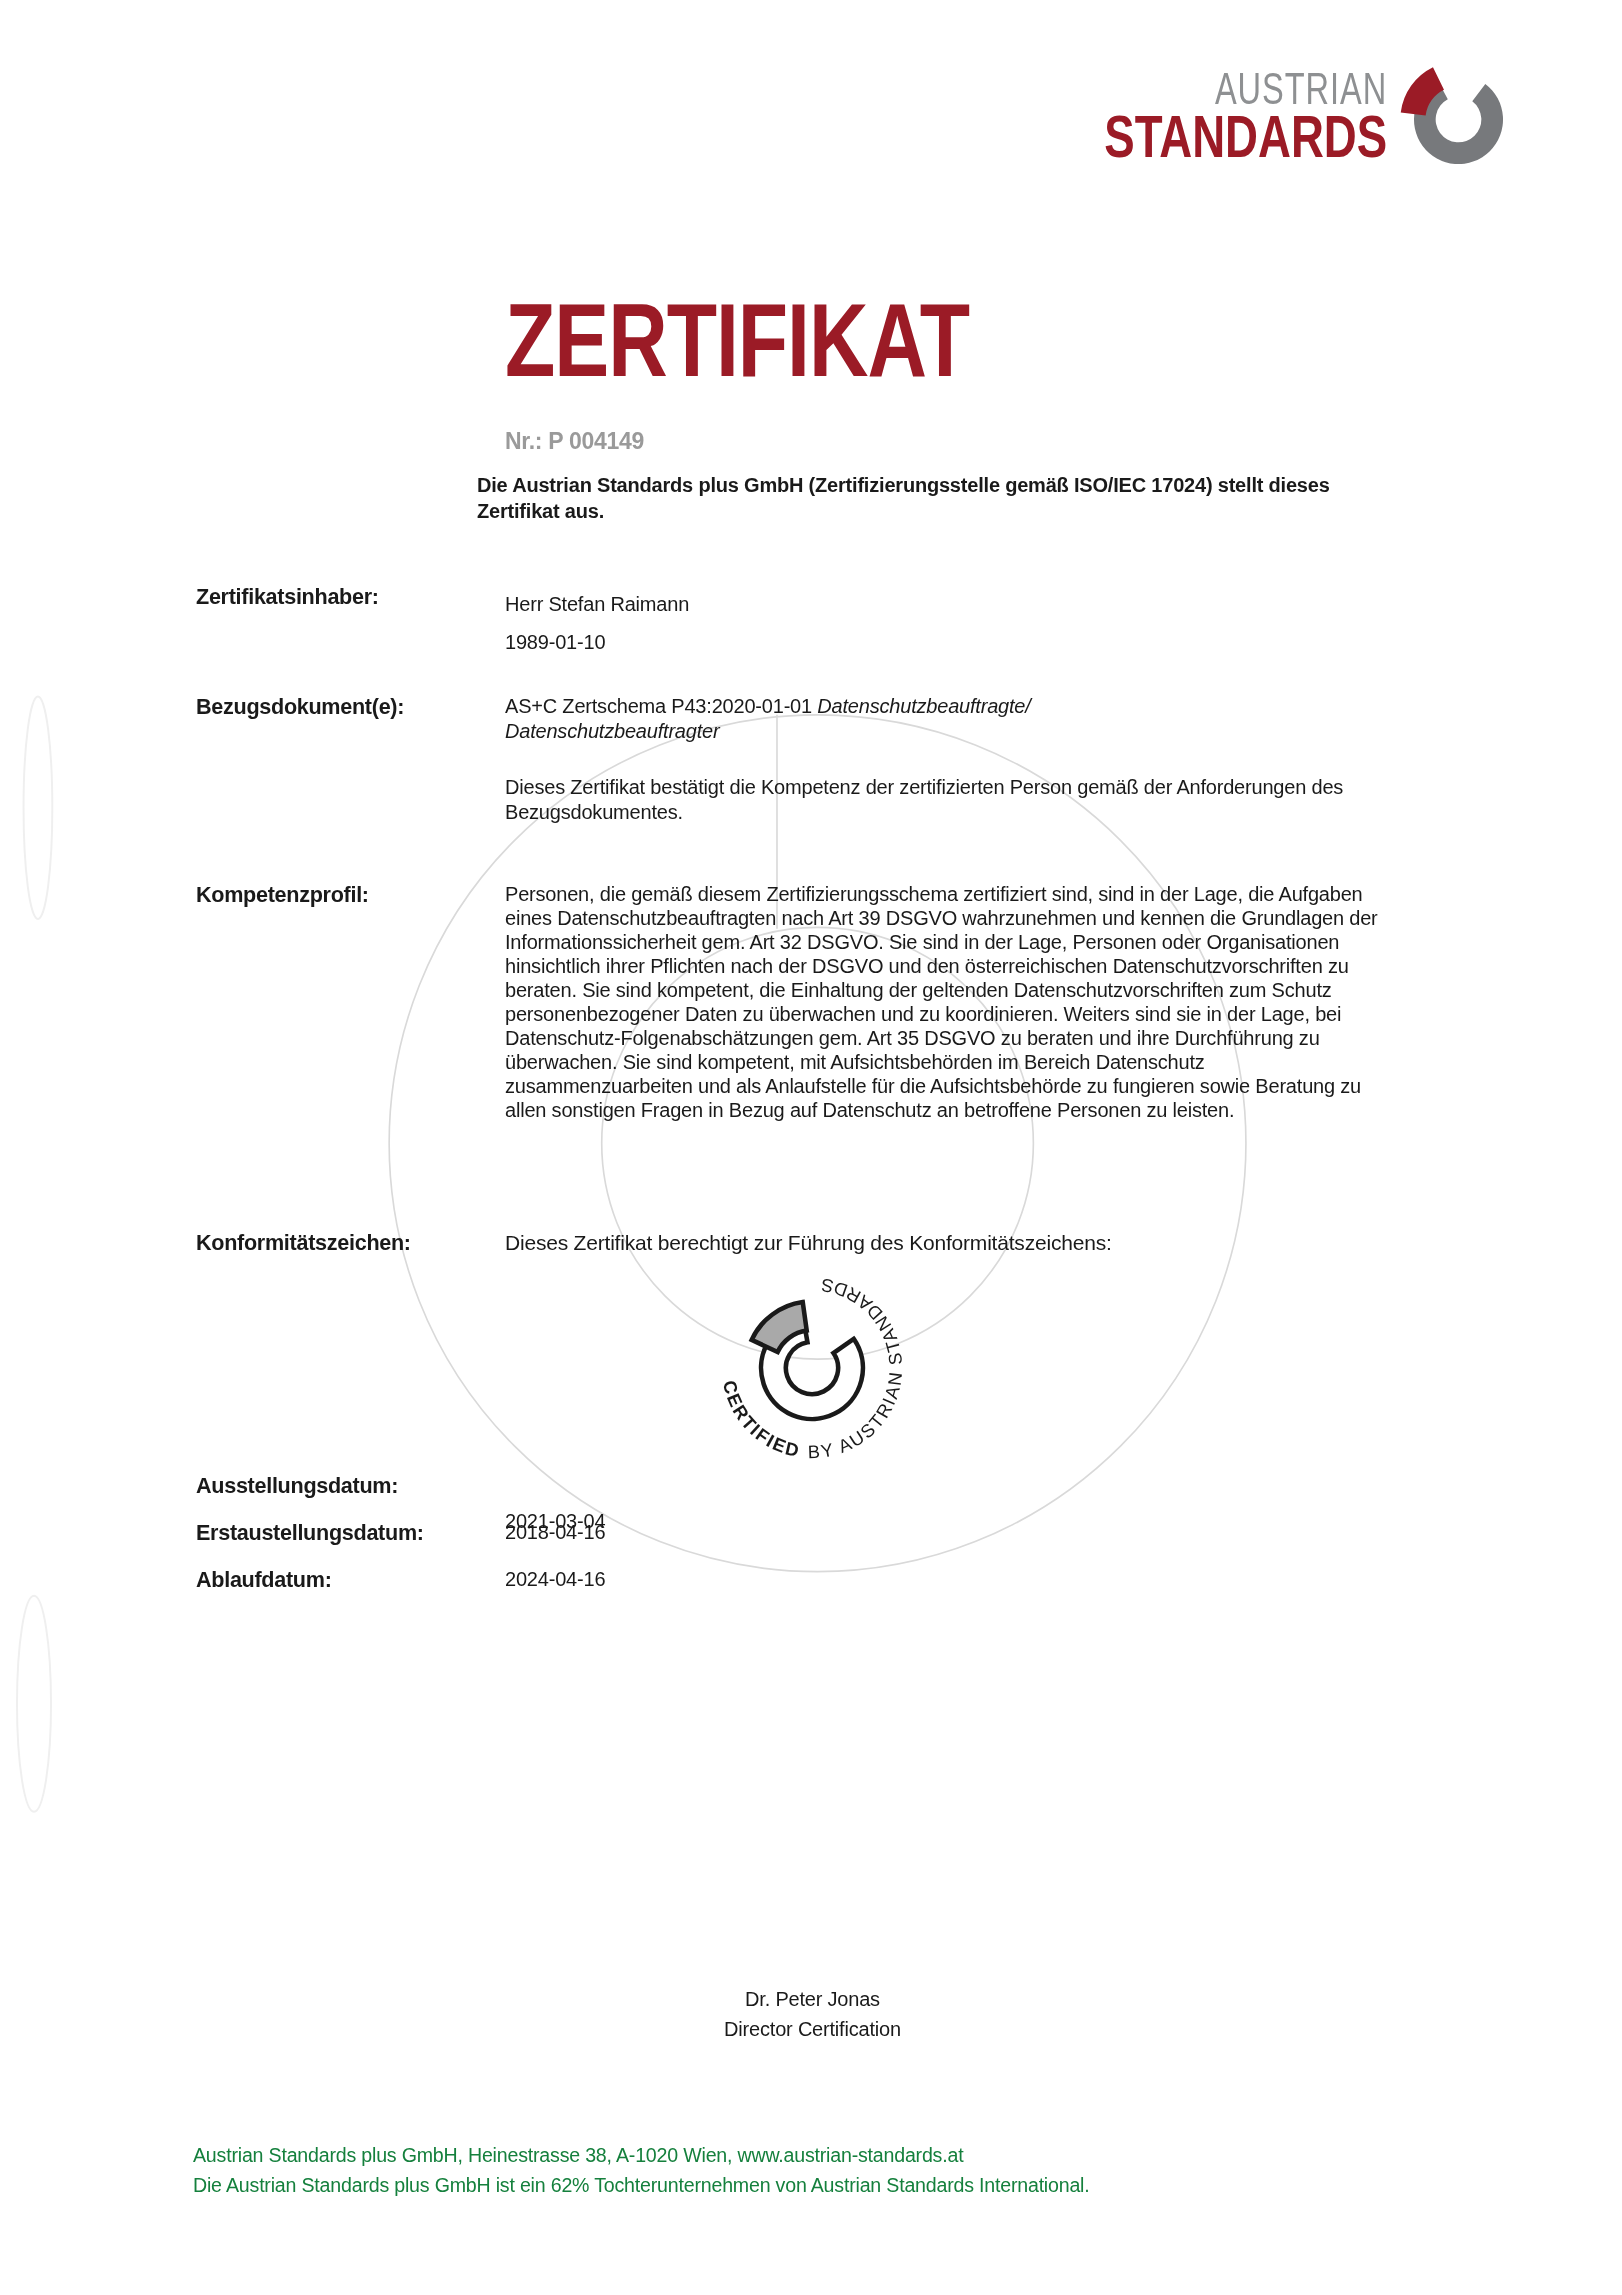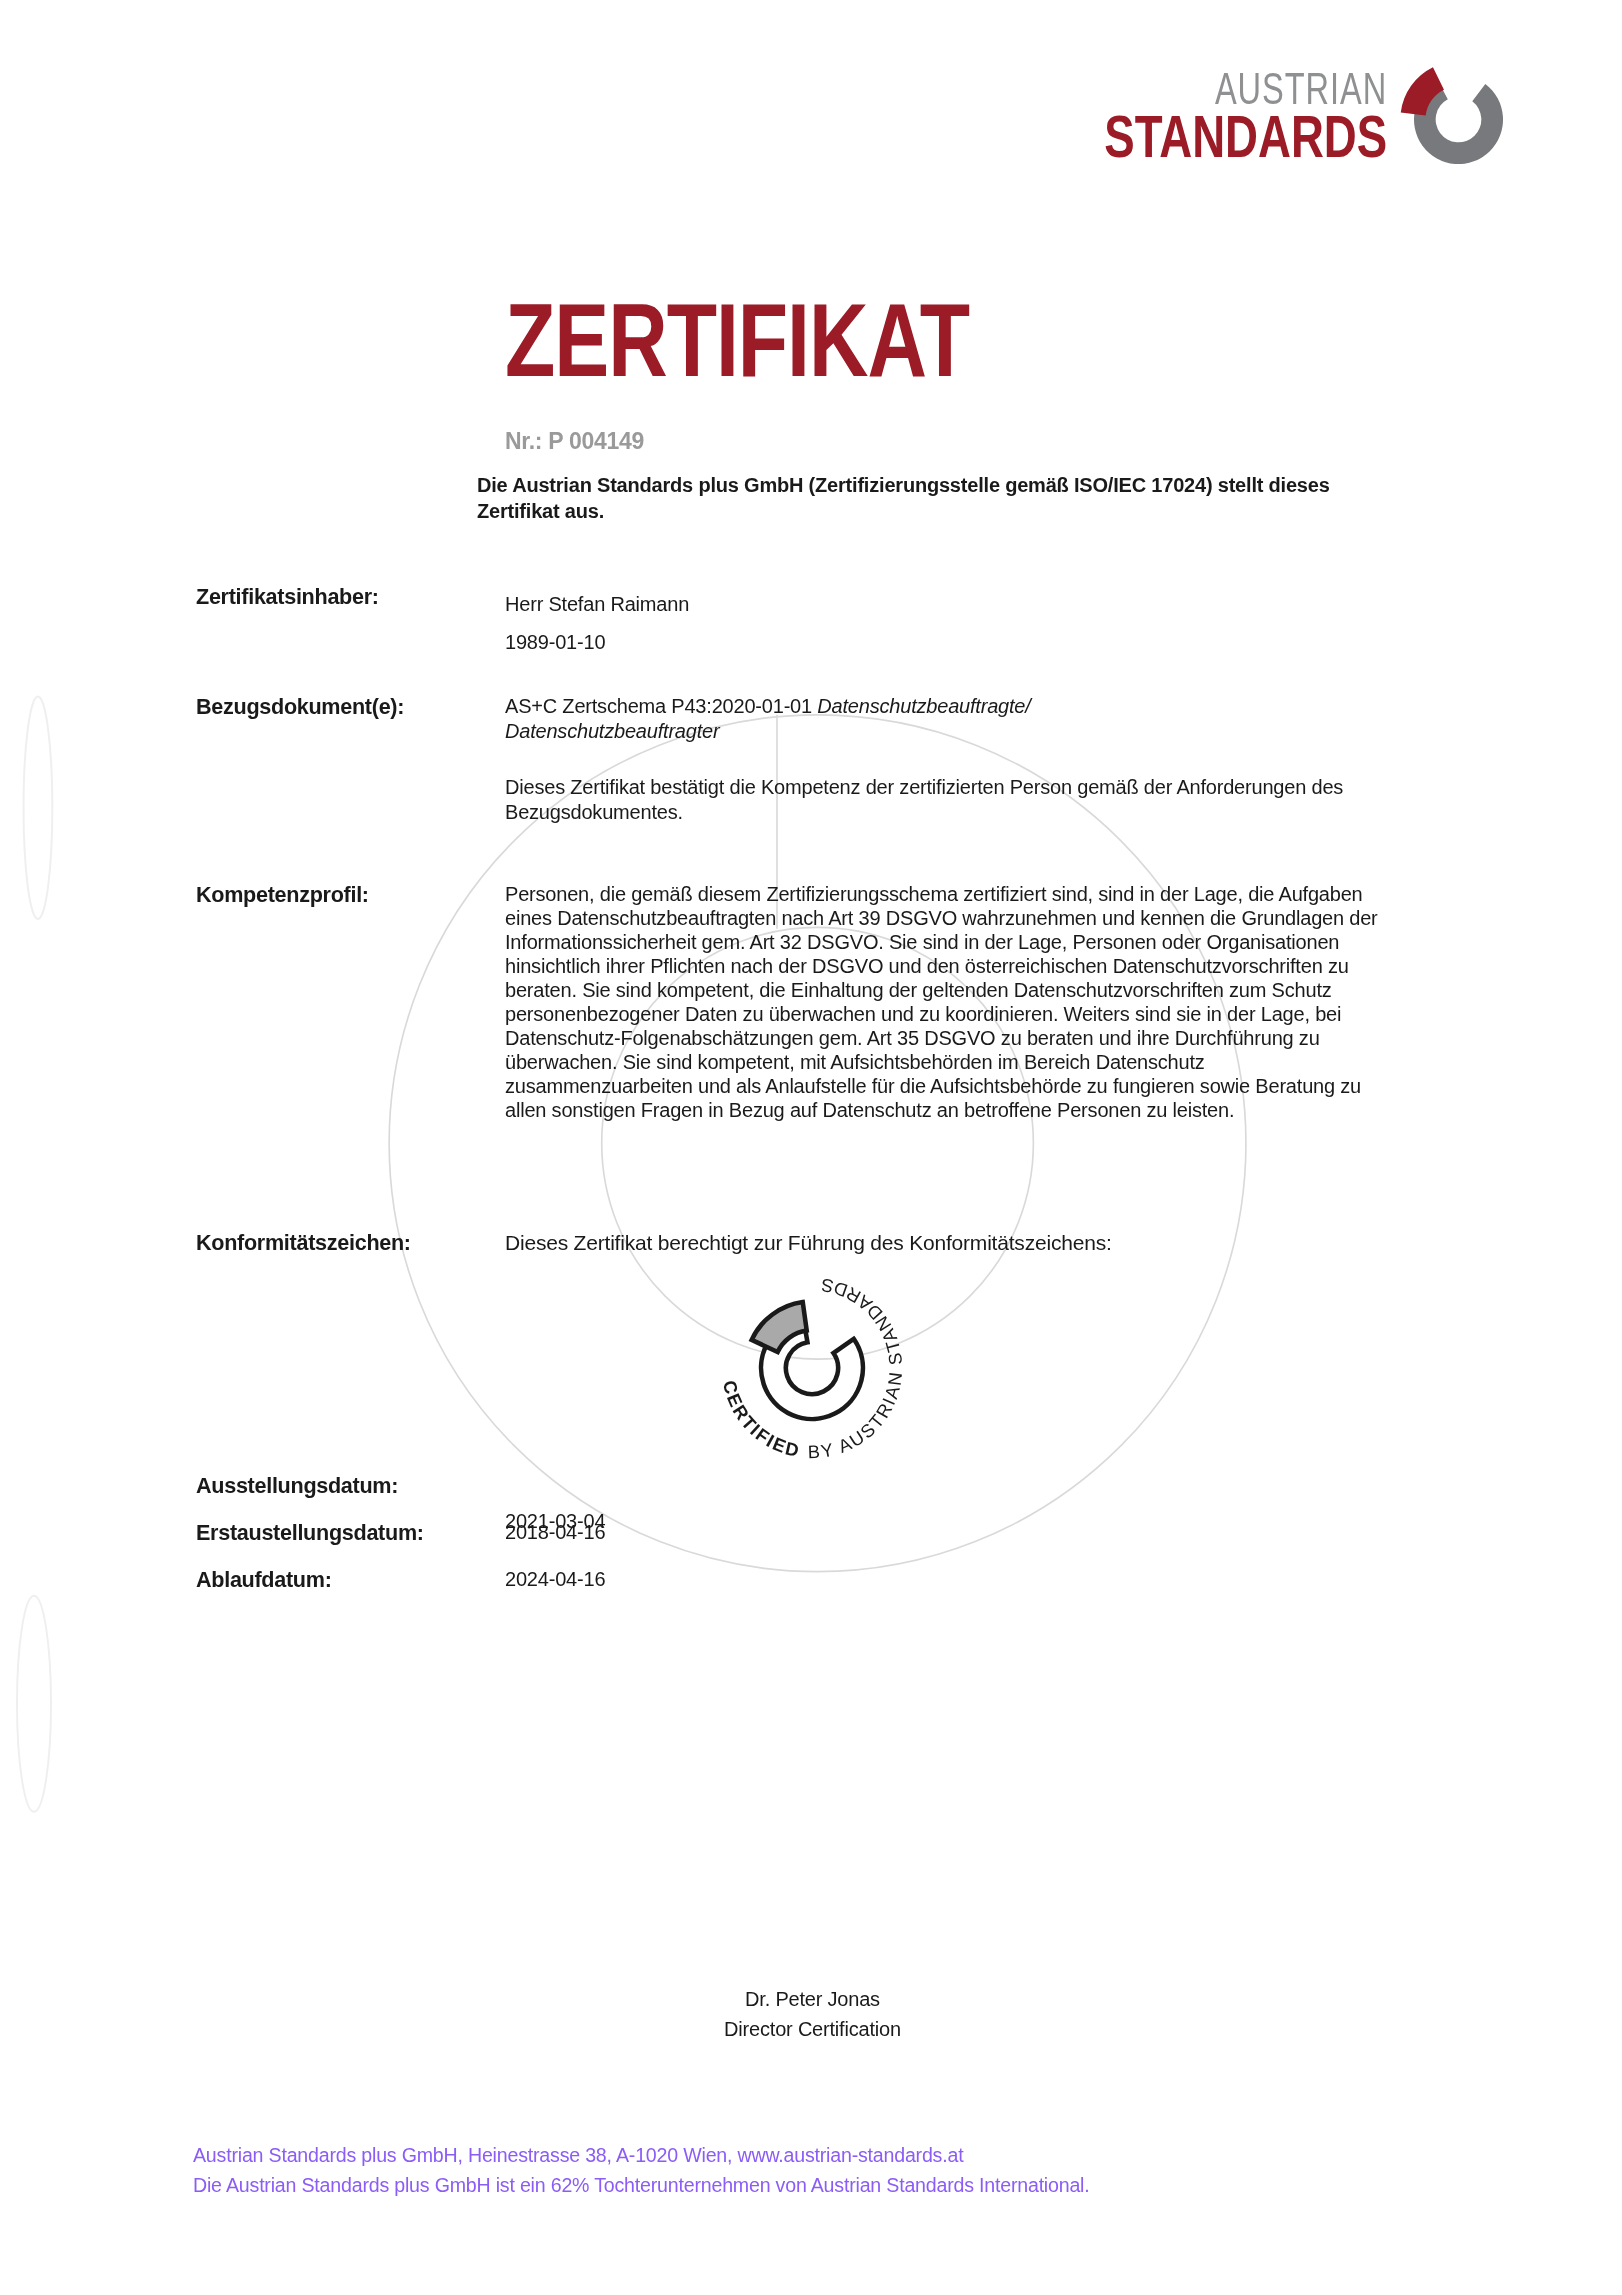--- a/index.html
+++ b/index.html
@@ -52,21 +52,21 @@
   .w-wide{width:880px;}
   .it{font-style:italic;}
   
   .signature{
     position:absolute;left:616px;top:1984px;width:393px;
     text-align:center;font-size:20px;line-height:30px;letter-spacing:-0.2px;
   }
   
   .footer{
     position:absolute;left:193px;top:2140px;width:1243px;
-    font-size:19.6px;line-height:30px;color:#8b5cf6;letter-spacing:-0.2px;
+    font-size:19.6px;line-height:30px;color:#15803d;letter-spacing:-0.2px;
   }
   .conf-mark{position:absolute;left:701px;top:1257px;z-index:2;}
   .z1{z-index:1;}
 </style>
 </head>
 <body>
 
 <div class="page">
 
   <svg class="watermark" width="1622" height="2295" viewBox="0 0 2480 3509">

